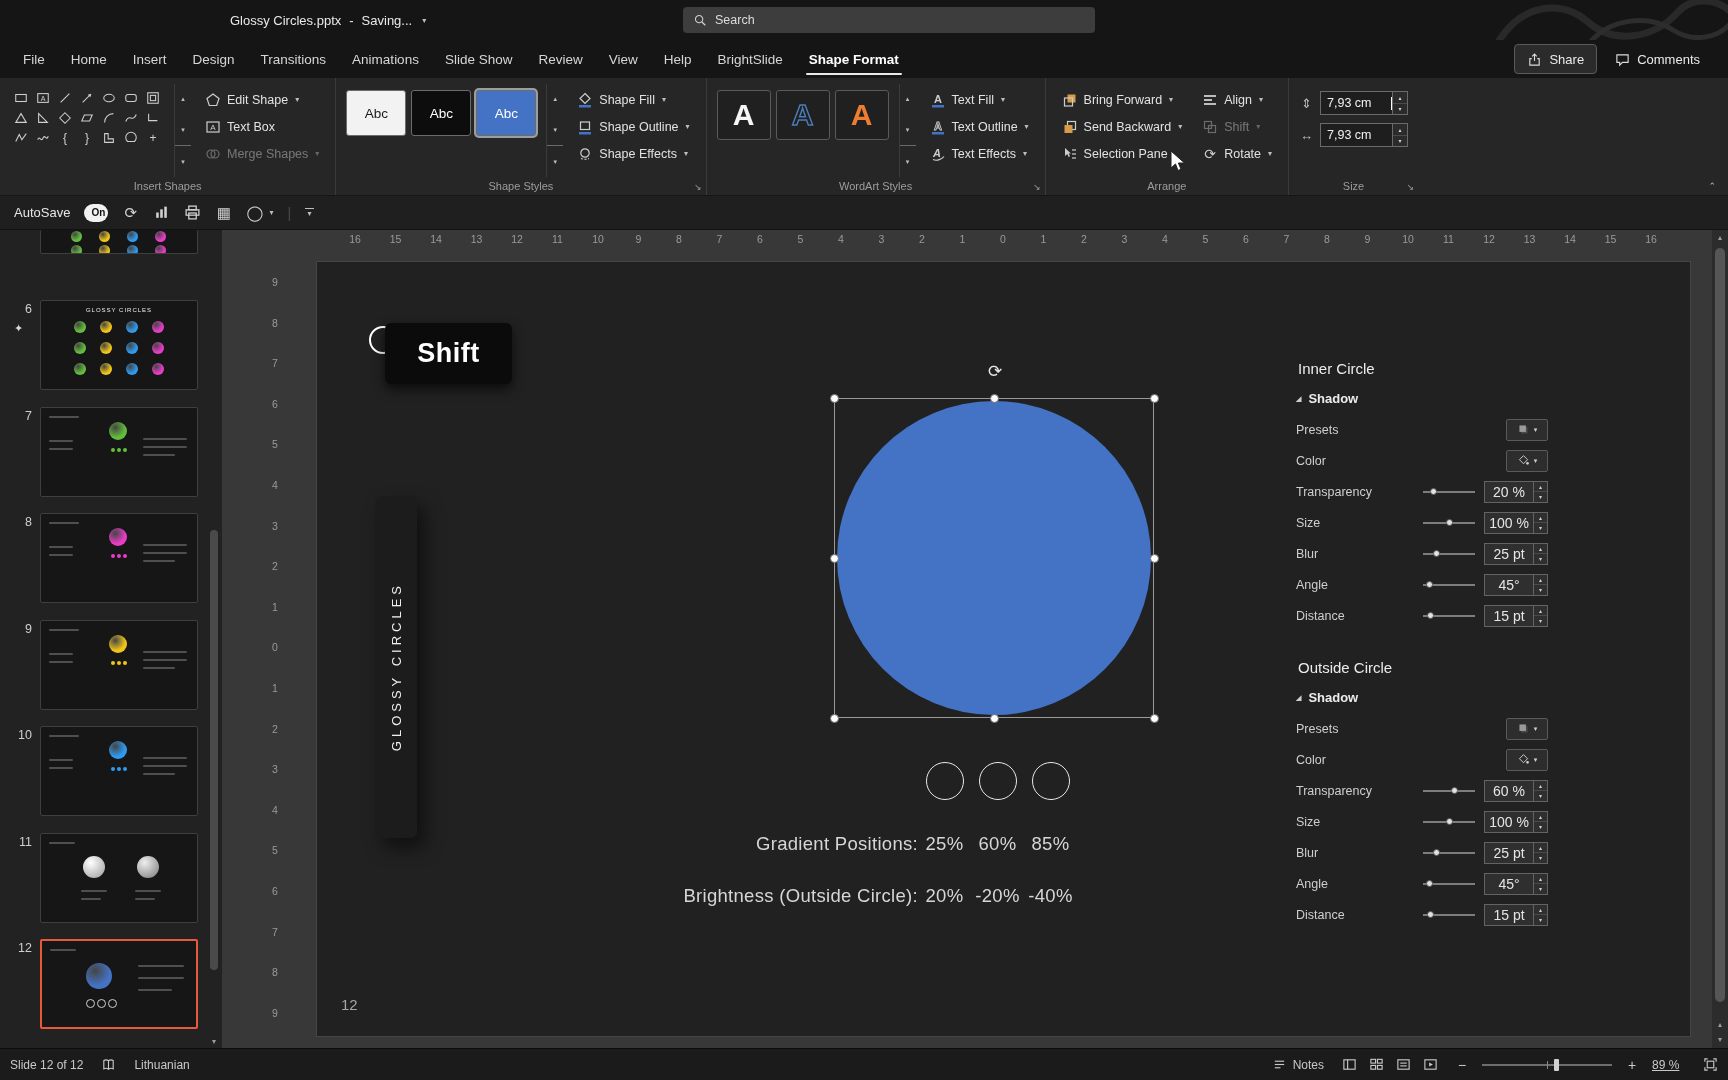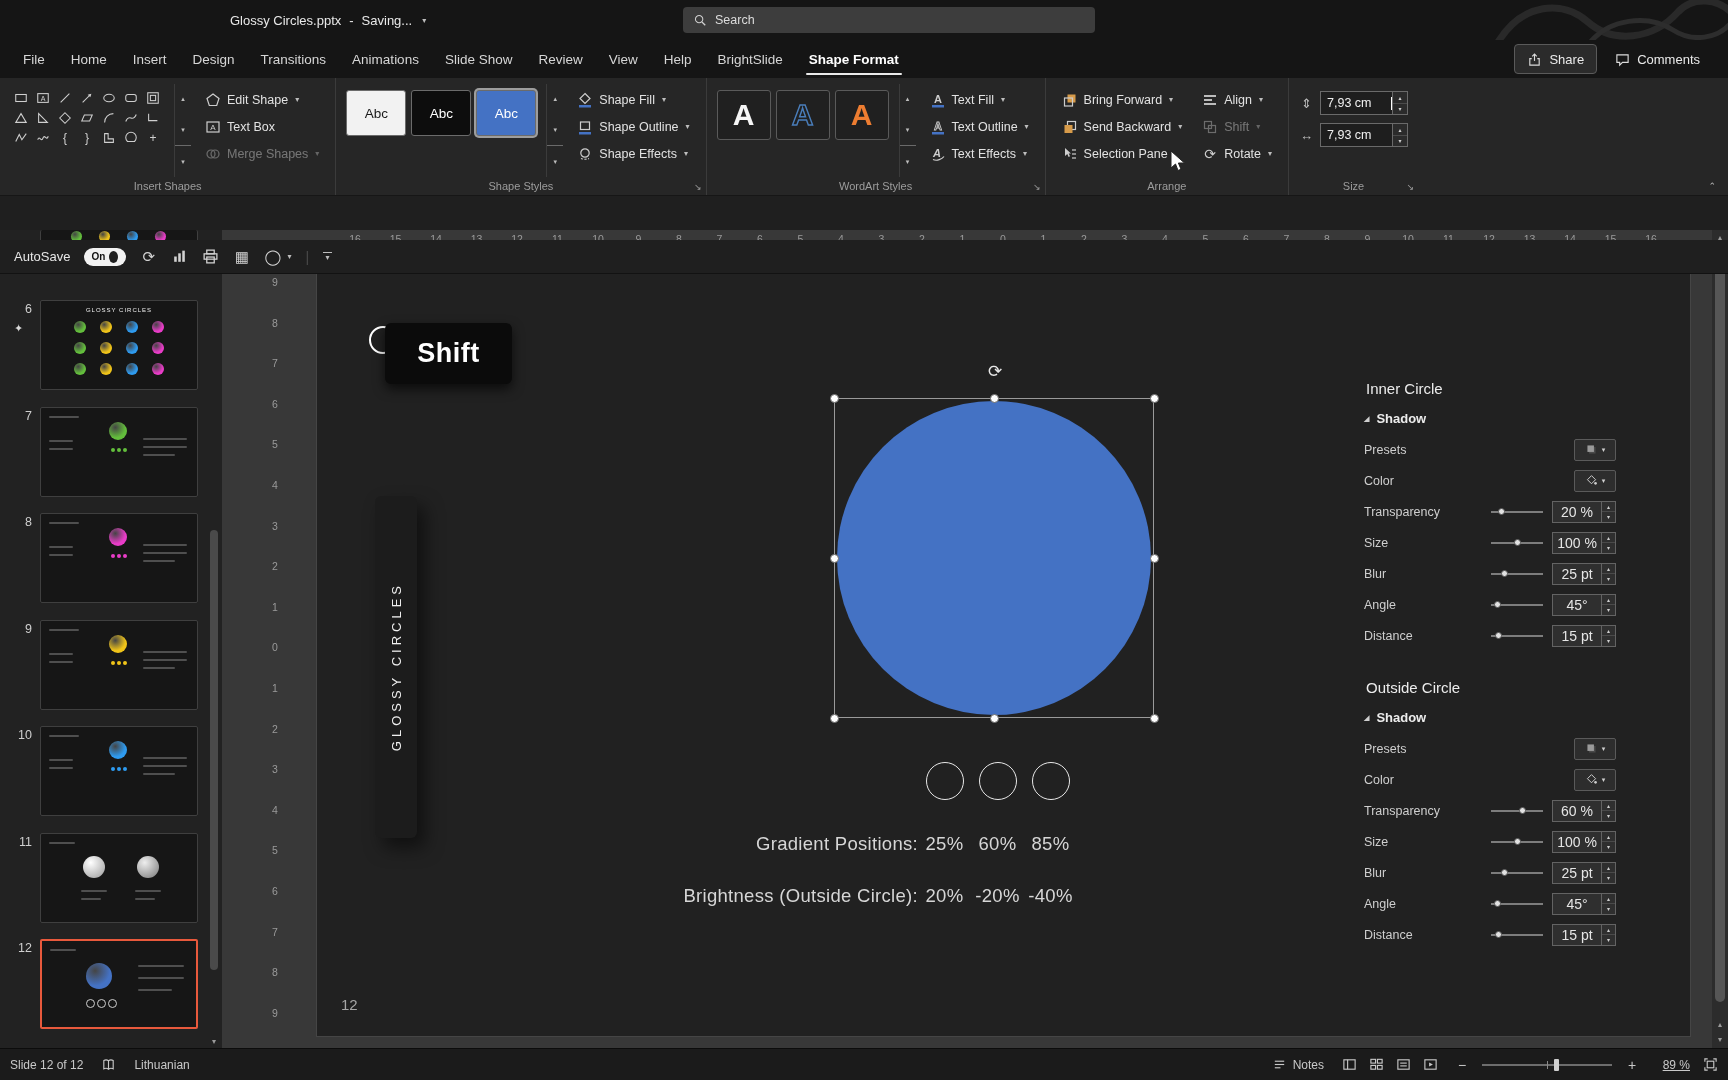--- a/index.html
+++ b/index.html
@@ -59,22 +59,22 @@
   .sizerow .ic{width:15px;height:15px;color:#bdbdbd;font-size:13px;display:flex;align-items:center;justify-content:center;}
   .sizebox{display:flex;align-items:stretch;width:88px;height:24px;border:1px solid #6a6a6a;background:#1e1e1e;box-sizing:border-box;}
   .sizebox .val{flex:1;display:flex;align-items:center;padding-left:6px;font-size:12.5px;color:#f0f0f0;}
   .caret{width:1px;height:13px;background:#fff;margin-left:1px;align-self:center;}
   .spincol{width:14px;display:flex;flex-direction:column;border-left:1px solid #6a6a6a;}
   .spincol span{flex:1;display:flex;align-items:center;justify-content:center;font-size:6px;color:#cfcfcf;background:#2b2b2b;}
   .spincol span + span{border-top:1px solid #4a4a4a;}
   .ribbon-collapse{position:absolute;right:12px;bottom:4px;font-size:9px;color:#bdbdbd;}
   
   .qatrow{position:absolute;left:0;top:196px;width:100%;height:34px;background:#1f1f1f;border-bottom:1px solid #121212;
-          display:flex;align-items:center;gap:14px;padding-left:14px;box-sizing:border-box;z-index:27;font-size:13px;margin-top:44px;}
-  .toggle{width:42px;height:18px;border-radius:9px;background:#f2f2f2;display:flex;align-items:center;gap:4px;padding:0 8px 0 7px;box-sizing:border-box;}
+          display:flex;align-items:center;gap:14px;padding-left:14px;box-sizing:border-box;z-index:27;font-size:13px;}
+  .toggle{width:24px;height:18px;border-radius:9px;background:#f2f2f2;display:flex;align-items:center;gap:4px;padding:0 8px 0 7px;box-sizing:border-box;}
   .toggle .tlabel{font-size:10px;color:#111;font-weight:bold;}
   .toggle .knob{width:12px;height:12px;border-radius:50%;background:#1f1f1f;margin-left:auto;}
   .qicon{width:17px;height:17px;color:#d2d2d2;display:flex;align-items:center;justify-content:center;font-size:15px;}
   .qchev{font-size:8px;color:#bdbdbd;margin-left:-8px;}
   .qsep{color:#4a4a4a;font-size:14px;}
   .qcustom{display:flex;flex-direction:column;align-items:center;font-size:8px;color:#bdbdbd;line-height:.8;}
   .qcustom .bar{width:9px;height:1.5px;background:#bdbdbd;margin-bottom:2px;}
   
   .main{position:absolute;left:0;top:230px;right:0;bottom:32px;}
   .thumbs{position:absolute;left:0;top:0;width:222px;height:100%;background:#222222;overflow:hidden;}
@@ -109,21 +109,21 @@
             font-size:27px;font-weight:bold;color:#fff;z-index:5;letter-spacing:.5px;}
   .peek-circle{position:absolute;left:52px;top:64px;width:24px;height:24px;border:2px solid #fff;border-radius:50%;z-index:4;}
   .mini-circles{position:absolute;left:609px;top:500px;display:flex;gap:15px;}
   .mini-circles .oc{width:38px;height:38px;border:1.5px solid #e8e8e8;border-radius:50%;box-sizing:border-box;}
   .datarows{position:absolute;left:283px;top:556px;width:500px;}
   .drow{display:flex;align-items:center;height:52px;font-size:18.5px;color:#d6d6d6;letter-spacing:.3px;}
   .drow .dlbl{width:318px;text-align:right;padding-right:0;}
   .drow .dval{width:53px;text-align:center;}
   .slidenum{position:absolute;left:24px;top:734px;font-size:15px;color:#a6a6a6;}
   
-  .fpane{position:absolute;left:1142px;top:130px;width:252px;z-index:10;margin-top:20px;}
+  .fpane{position:absolute;left:1074px;top:130px;width:252px;z-index:10;}
   .fp-title{font-size:15px;color:#ececec;margin:0 0 14px 2px;}
   .fp-section + .fp-section{margin-top:28px;}
   .fp-group{display:flex;align-items:center;gap:7px;margin:10px 0 8px 0;font-size:13px;font-weight:bold;color:#ececec;}
   .fp-group .tri{font-size:7px;color:#cfcfcf;}
   .fp-row{display:flex;align-items:center;height:31px;font-size:12.5px;color:#cfcfcf;}
   .fp-row .lbl{flex:1;}
   .dd{width:42px;height:22px;border:1px solid #5a5a5a;background:#2d2d2d;border-radius:2px;display:flex;align-items:center;justify-content:center;gap:4px;box-sizing:border-box;}
   .dd .ic{width:13px;height:13px;color:#cfcfcf;}
   .dd .chev{font-size:7px;color:#cfcfcf;}
   .fslider{width:52px;margin-right:9px;position:relative;height:12px;}
@@ -142,21 +142,21 @@
              display:flex;align-items:center;padding:0 10px;box-sizing:border-box;font-size:12px;color:#c9c9c9;gap:18px;z-index:30;}
   .sb-ic{width:15px;height:15px;color:#c9c9c9;}
   .sb-right{margin-left:auto;display:flex;align-items:center;gap:13px;}
   .sb-btn{display:flex;align-items:center;gap:6px;}
   .viewic{width:24px;height:22px;display:flex;align-items:center;justify-content:center;color:#c9c9c9;}
   .viewic .ic{width:15px;height:15px;}
   .zoomtrack{position:relative;width:130px;height:14px;}
   .zoomtrack .zline{position:absolute;left:0;right:0;top:6px;height:2px;background:#6d6d6d;}
   .zoomtrack .ztick{position:absolute;left:50%;top:3px;width:1px;height:8px;background:#8a8a8a;}
   .zoomtrack .zthumb{position:absolute;top:1px;width:5px;height:12px;background:#d0d0d0;border-radius:1px;}
-  .zoomval{width:38px;text-align:right;text-decoration:underline;}
+  .zoomval{width:38px;text-decoration:underline;}
   .zbtn{font-size:14px;color:#c9c9c9;width:14px;text-align:center;}
   
   .cursor{position:absolute;z-index:60;pointer-events:none;}
 </style>
 </head>
 <body>
 
 <div id="app">
 
   <header class="titlebar">

